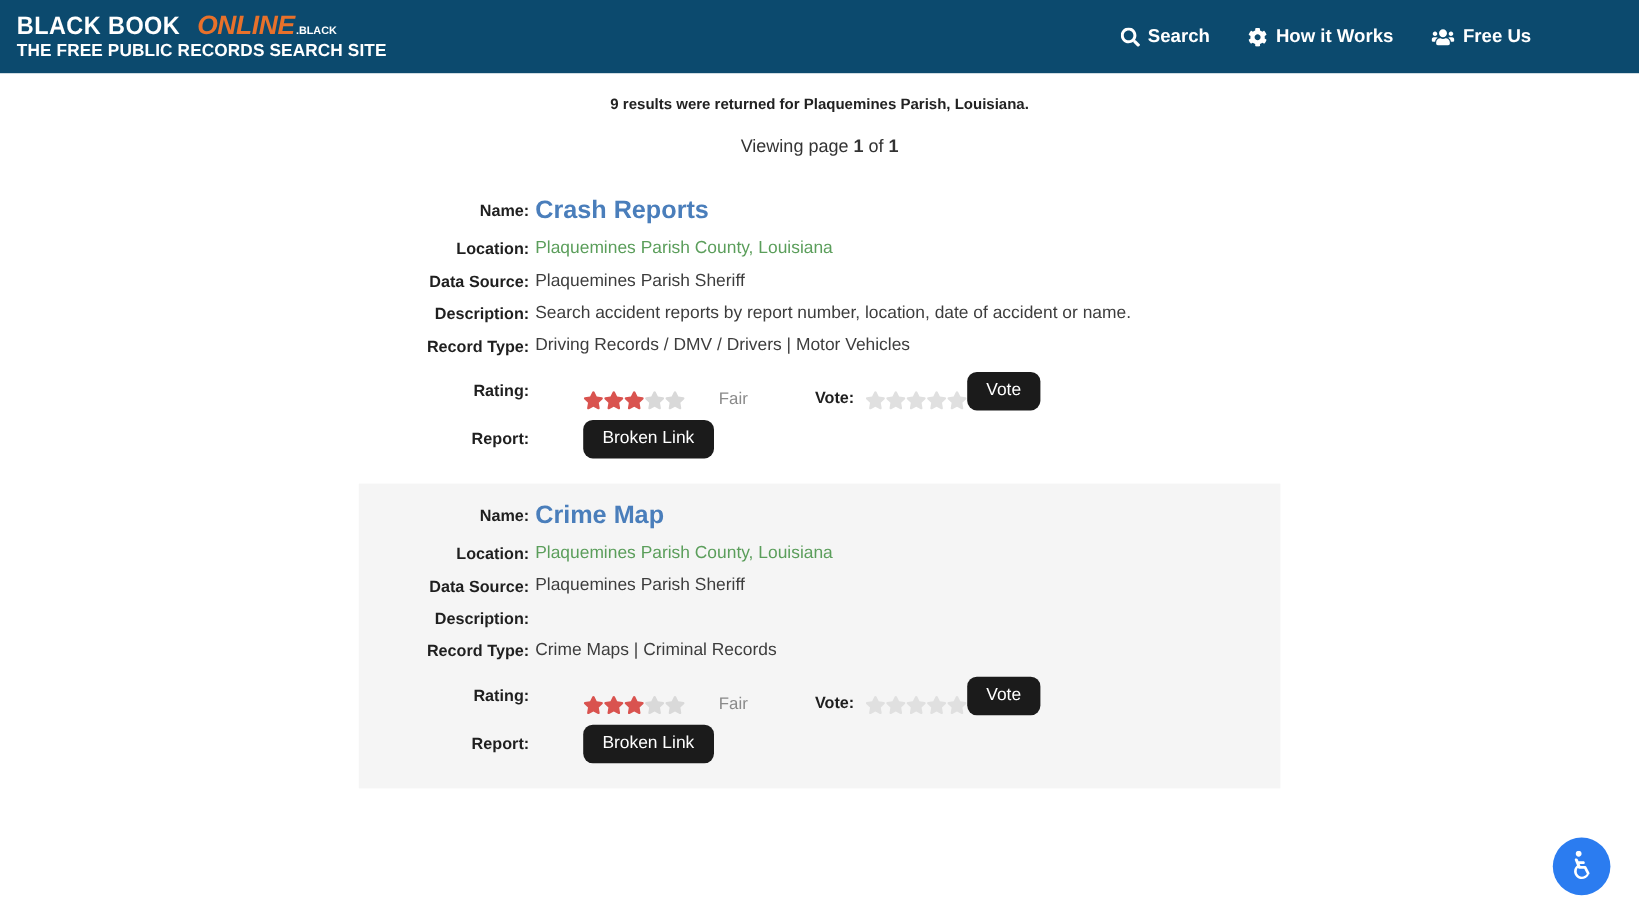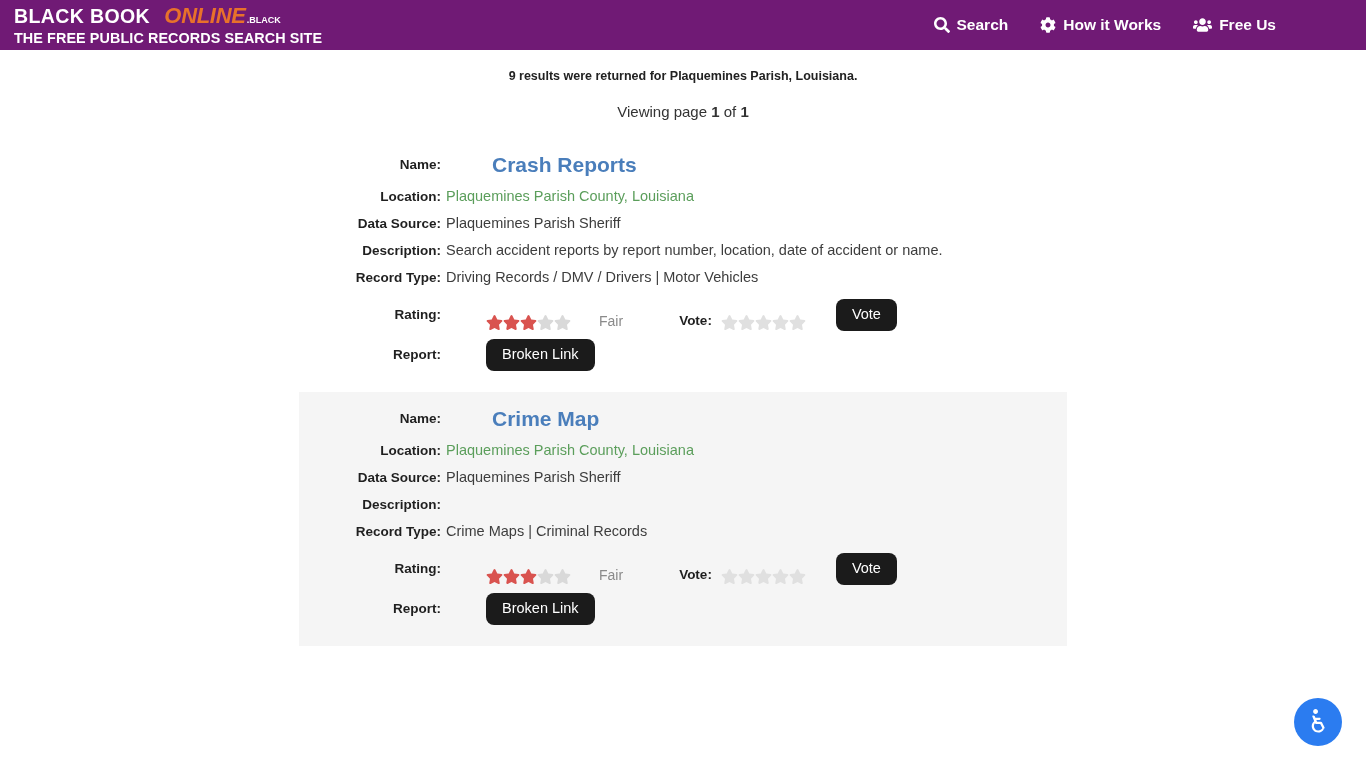--- a/index.html
+++ b/index.html
@@ -6,22 +6,22 @@
   html, body {
     margin: 0; padding: 0;
     width: 1366px; height: 768px;
     background: #ffffff;
     font-family: "Liberation Sans", sans-serif;
     overflow: hidden;
   }
 
   
   .site-header {
-    height: 50px;
-    background: #701a75;
+    height: 61px;
+    background: #0c4a6e;
     display: flex;
     align-items: center;
     justify-content: space-between;
     padding: 0 12px 0 14px;
     position: relative;
   }
   .brand { display: flex; flex-direction: column; justify-content: center; line-height: 1; }
   .brand-top {
     display: flex; align-items: baseline;
     font-style: italic;
@@ -128,21 +128,21 @@
     line-height: 21px;
     padding-top: 1px;
   }
   .row-value {
     flex: 1 1 auto;
     font-size: 14.5px;
     color: #3d3d3d;
     line-height: 21px;
     padding-right: 18px;
   }
-  .row.name-row { margin-bottom: 7px; align-items: center; gap: 46px; }
+  .row.name-row { margin-bottom: 7px; align-items: center; }
   .row.name-row .row-label { font-size: 13.5px; line-height: 26px; padding-top: 0; }
   .name-link {
     font-size: 21px;
     font-weight: bold;
     color: #4a7ebb;
     text-decoration: none;
     line-height: 26px;
     cursor: pointer;
   }
   .loc-value { color: #5b9e5b; font-size: 14.5px; }
@@ -176,21 +176,21 @@
     background: #1b1b1b;
     color: #ffffff;
     border: none;
     border-radius: 8px;
     font-size: 14.5px;
     font-family: "Liberation Sans", sans-serif;
     padding: 8px 16px;
     cursor: pointer;
     line-height: 1.1;
   }
-  .vote-btn { margin-left: 30px; }
+  .vote-btn { }
 
   .report-row { align-items: center; margin-top: 8px; }
   .report-row .row-label { line-height: 20px; }
   .broken-btn { margin-left: 40px; }
 
   
   .a11y-fab {
     position: absolute;
     right: 24px;
     bottom: 22px;

